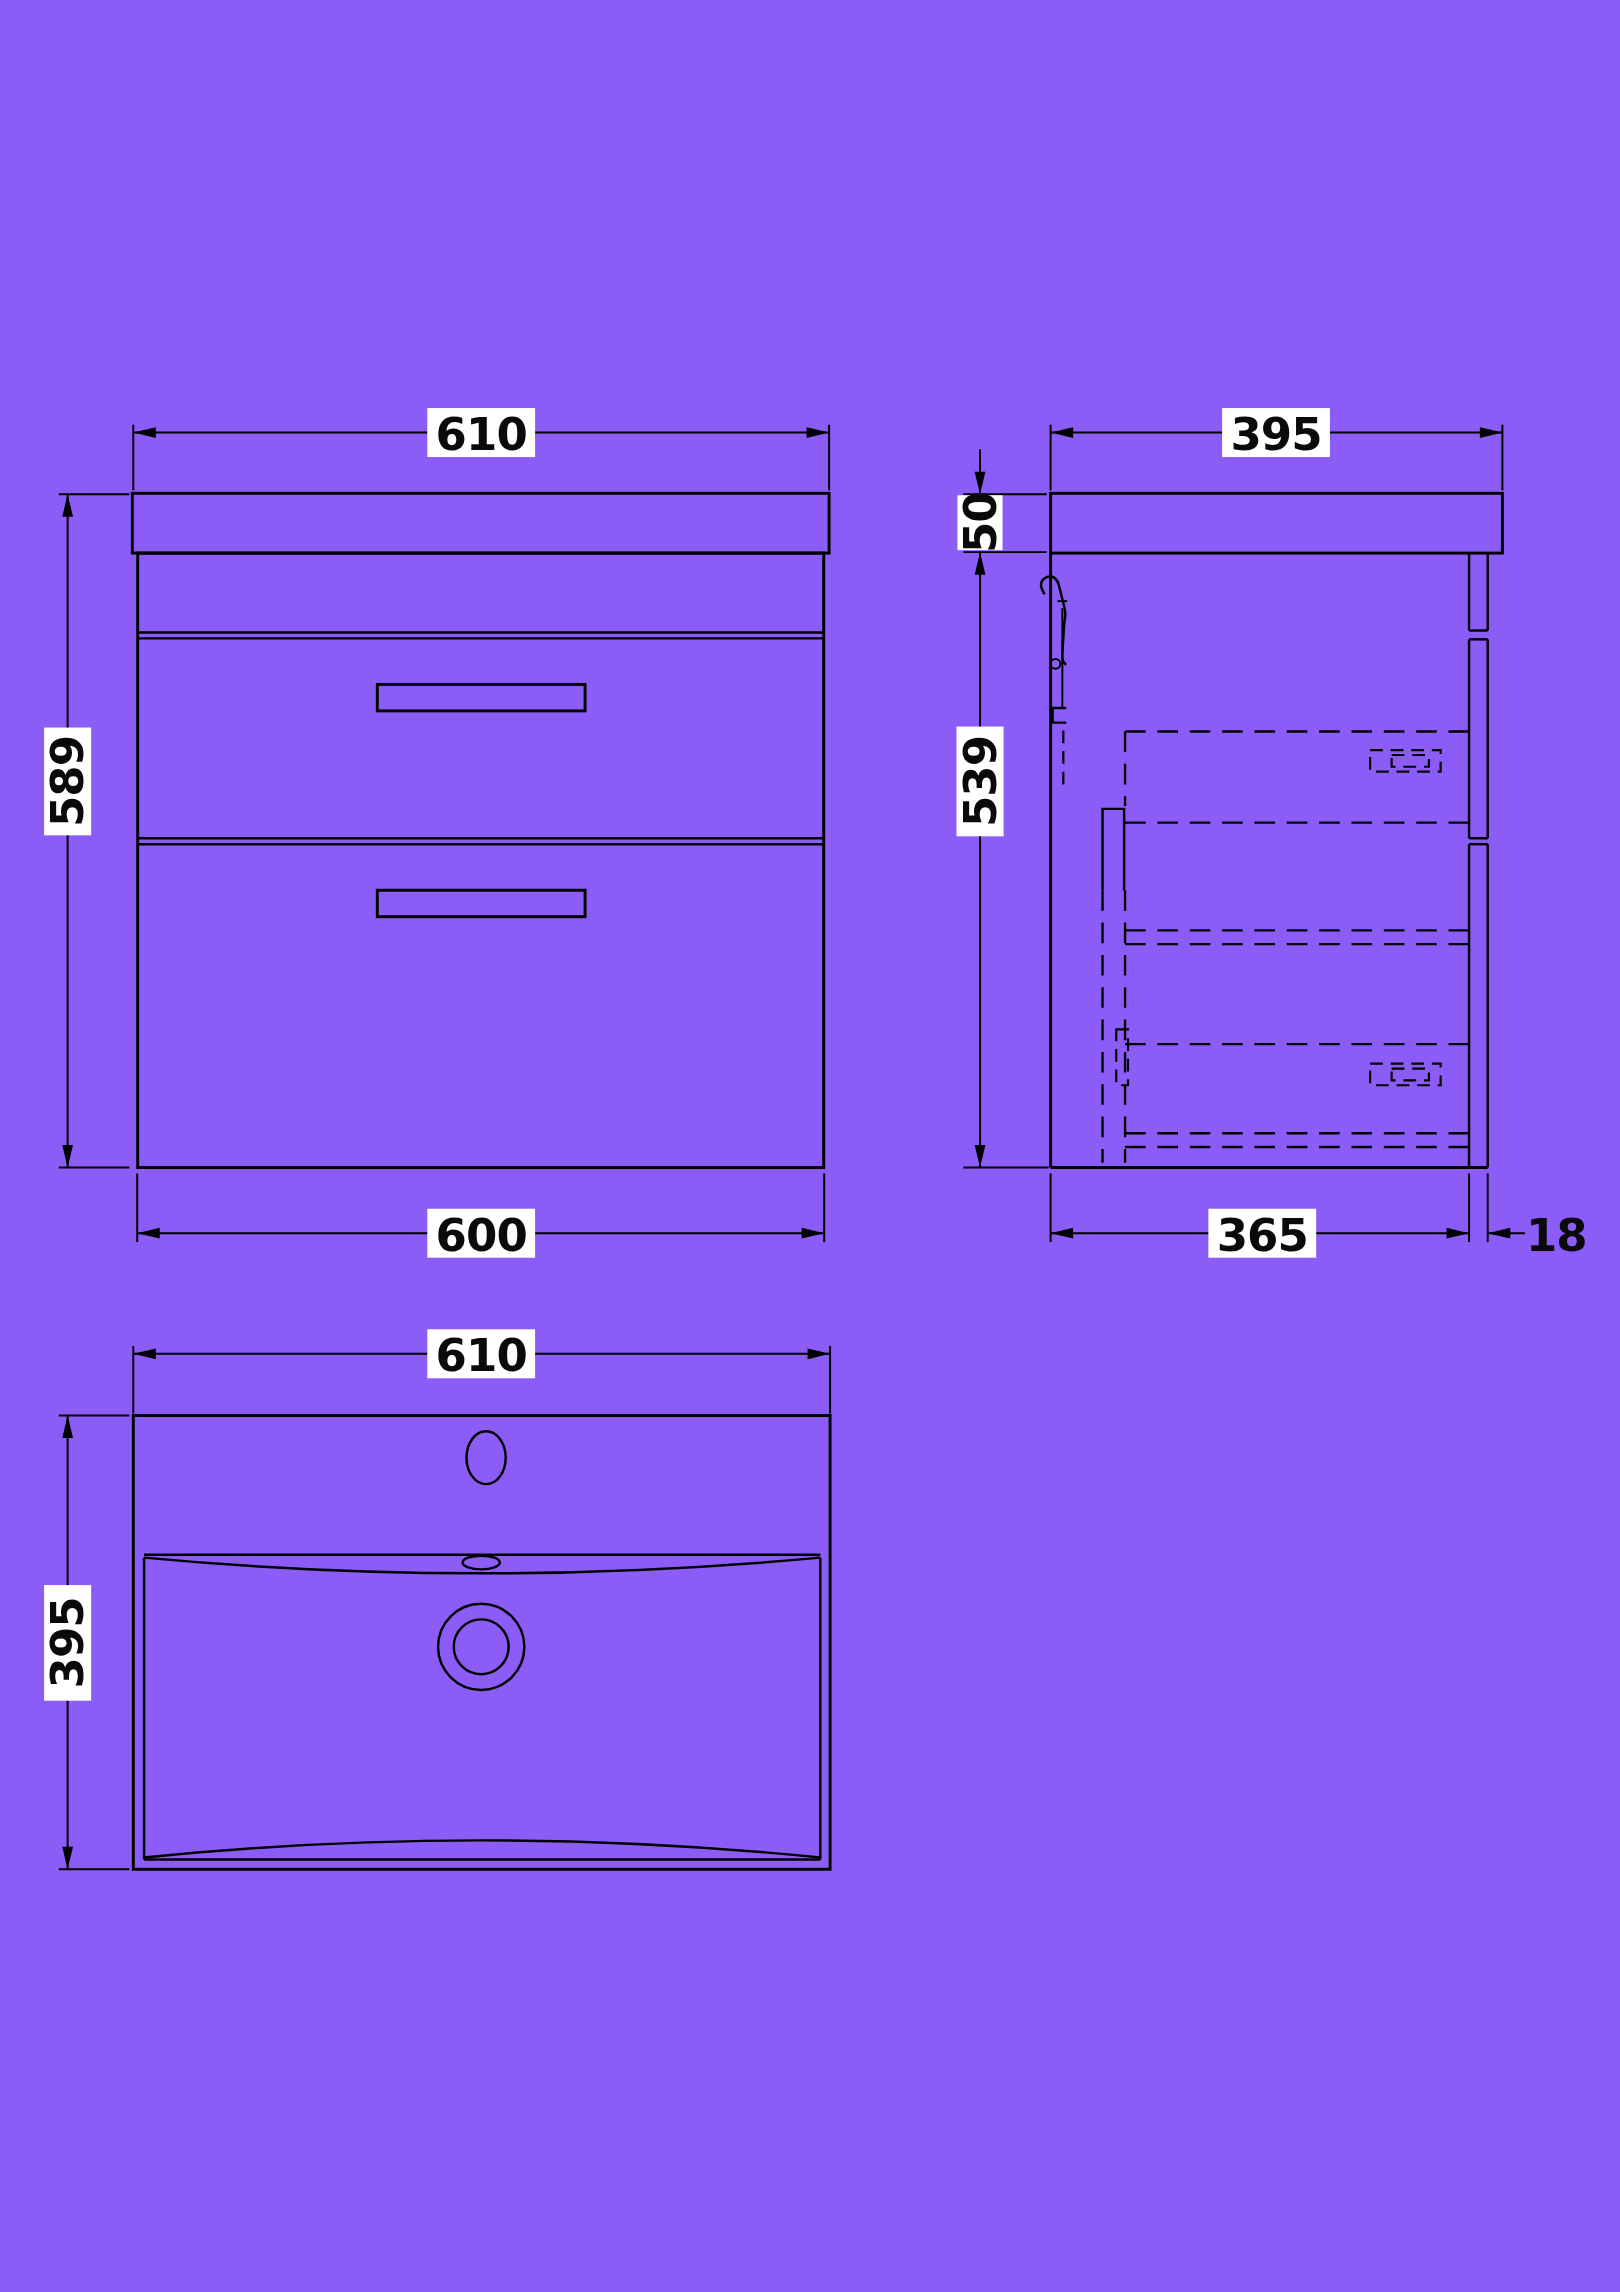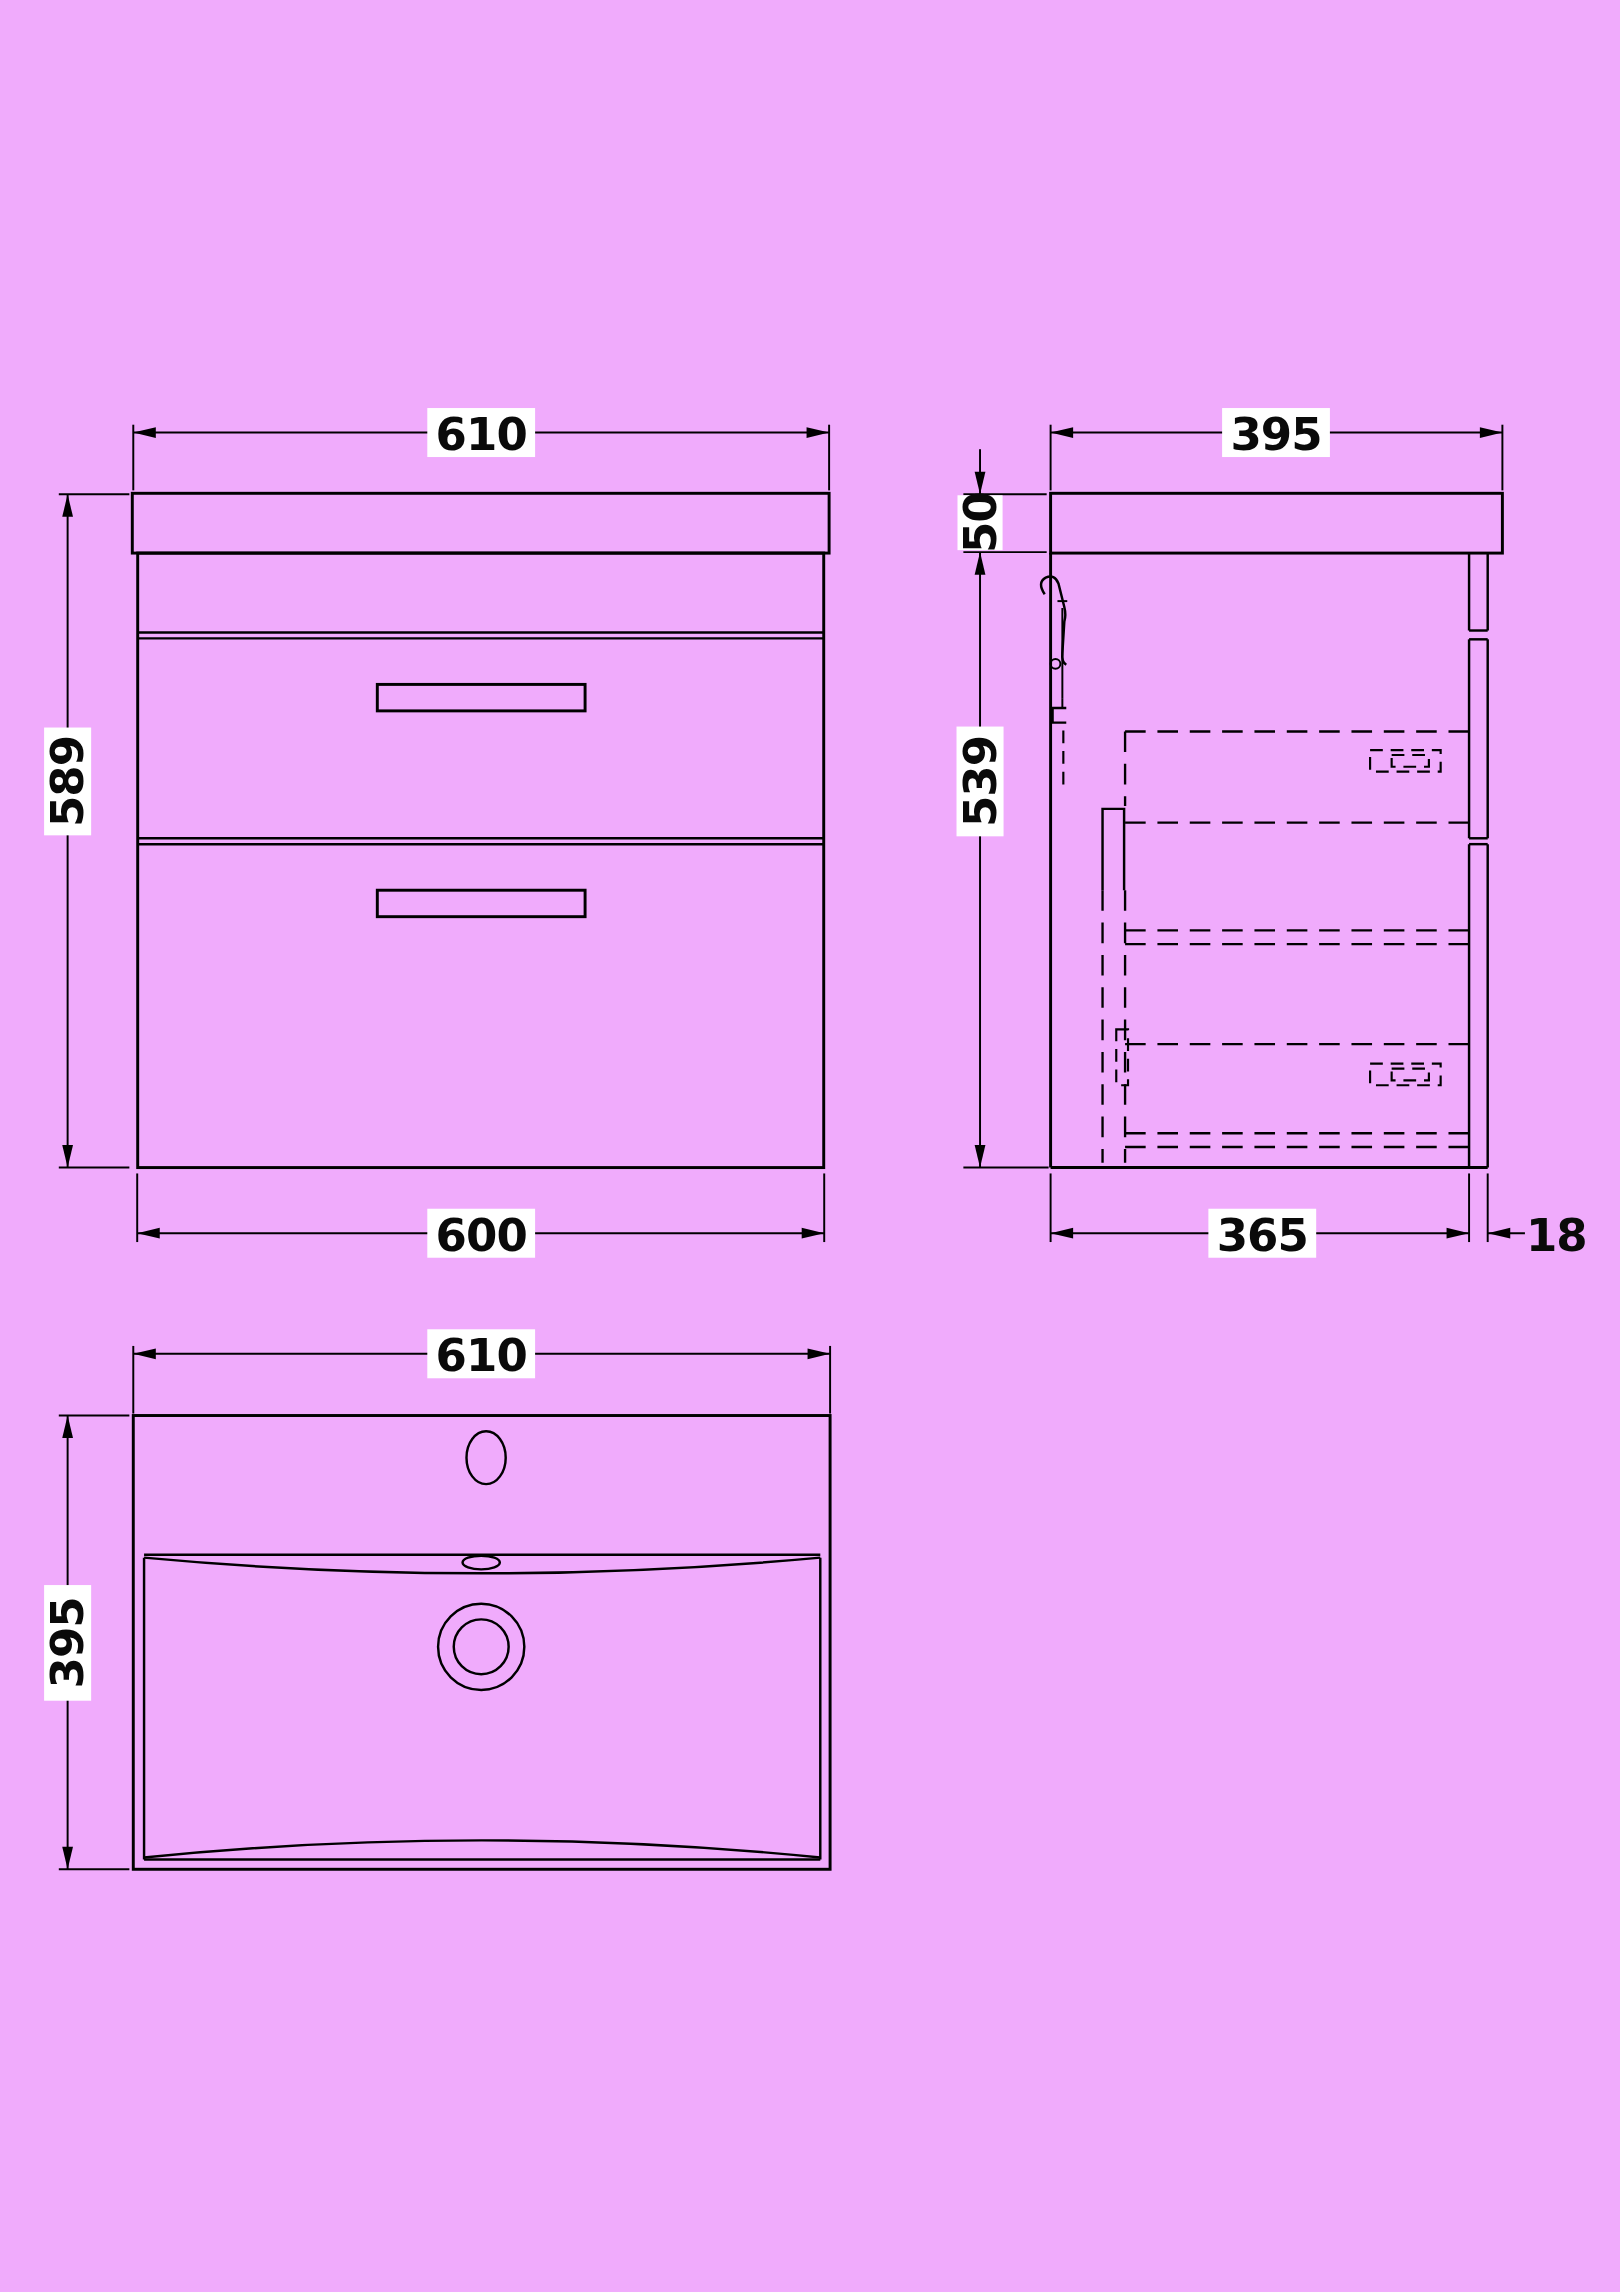--- a/index.html
+++ b/index.html
@@ -1,16 +1,16 @@
 <!DOCTYPE html>
 <html><head>
 <meta charset="utf-8">
 <style>
   html,body{margin:0;padding:0;background:#ffffff;}
-  .stage{position:relative;width:1620px;height:2293px;background:#f0abfc;overflow:hidden;}
+  .stage{position:relative;width:1620px;height:2293px;background:#8b5cf6;overflow:hidden;}
   svg{display:block;}
   .ln{stroke:#000;stroke-width:3;fill:none;}
   .md{stroke:#000;stroke-width:2.5;fill:none;}
   .thin{stroke:#000;stroke-width:2;fill:none;}
   .dsh{stroke:#000;stroke-width:2.4;fill:none;stroke-dasharray:21 12;}
   .dsh2{stroke:#000;stroke-width:2.2;fill:none;stroke-dasharray:13 8;}
   .arr{fill:#000;stroke:none;}
   .bg{fill:#fff;stroke:none;}
   text.dim{font-family:"DejaVu Sans","Liberation Sans",sans-serif;font-weight:bold;font-size:46px;fill:#0a0a0a;text-anchor:middle;dominant-baseline:central;letter-spacing:-1px;}
 </style>

